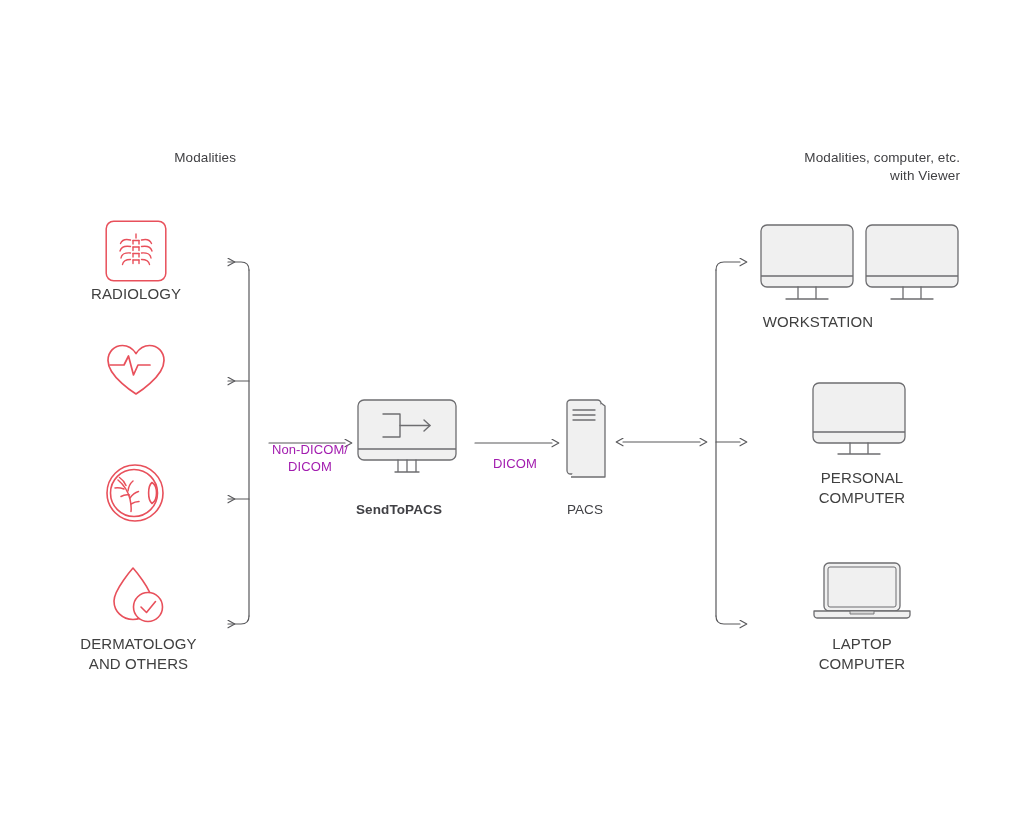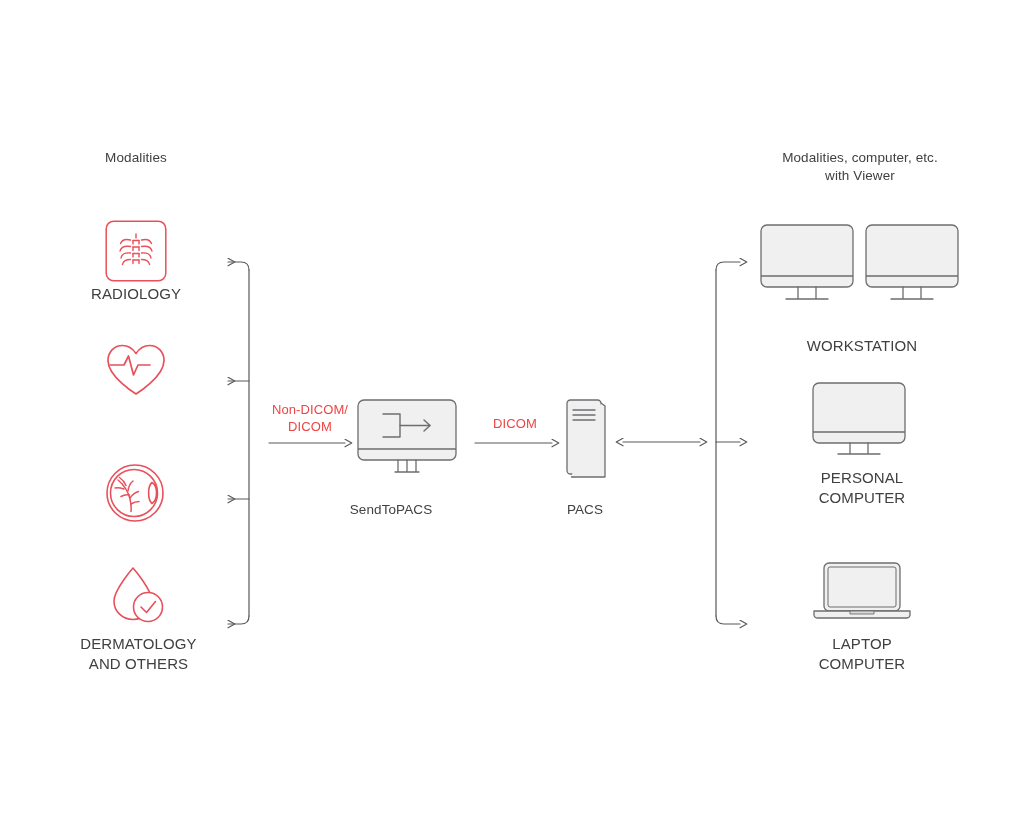--- a/index.html
+++ b/index.html
@@ -29,32 +29,34 @@
     position: absolute;
     color: #4a4a4d;
     text-align: center;
     line-height: 1.32;
     white-space: pre-line;
     letter-spacing: 0.1px;
   }
   .col-head {
     font-size: 13.5px;
     color: #3f3f42;
+    text-align: right;
   }
   .node-label {
     font-size: 15px;
     color: #404040;
   }
   .node-label-sm {
     font-size: 13.5px;
     color: #414145;
   }
   .edge-label {
     font-size: 13px;
-    color: #ef4444;
+    color: #a21caf;
+    margin-top: 40px;
   }
   .icon-box {
     position: absolute;
   }
 </style>
 </head>
 <body>
 
 <div id="diagram-root">
 
@@ -170,21 +172,21 @@
       <rect x="1" y="1" width="98" height="60" rx="6" ry="6" fill="#f0f0f0" stroke="#6d6d70" stroke-width="1.3"></rect>
       <path d="M1,50 L99,50" stroke="#6d6d70" stroke-width="1.3" fill="none"></path>
       <g fill="none" stroke="#6d6d70" stroke-width="1.4" stroke-linecap="round" stroke-linejoin="round">
         <path d="M26,15 L43,15 L43,38 L26,38"></path>
         <path d="M43,26.5 L73,26.5"></path>
         <path d="M67,21 L73,26.5 L67,32"></path>
       </g>
       <path d="M50,61 L50,73 M38,73 L62,73 M41,61 L41,73 M59,61 L59,73" stroke="#6d6d70" stroke-width="1.3" fill="none" stroke-linecap="round"></path>
     </svg>
   </div>
-  <div class="txt node-label-sm" style="left:327px; top:501px; width:128px;">SendToPACS</div>
+  <div class="txt node-label-sm" style="left:335px; top:501px; width:128px;font-weight:bold;">SendToPACS</div>
 
   <div class="txt edge-label" style="left:470px; top:415px; width:90px;">DICOM</div>
 
   <div class="icon-box" style="left:566px; top:399px;">
     <svg width="42" height="80" viewBox="0 0 42 80" xmlns="http://www.w3.org/2000/svg">
       <rect x="1" y="1" width="34" height="74" rx="3.5" ry="3.5" fill="#f0f0f0" stroke="#6d6d70" stroke-width="1.3"></rect>
       <path d="M35,4 L39,7 L39,78 L5,78" fill="#f0f0f0" stroke="#6d6d70" stroke-width="1.3" stroke-linejoin="round"></path>
       <g stroke="#6d6d70" stroke-width="1.3" stroke-linecap="round">
         <path d="M7,11 L29,11"></path>
         <path d="M7,16 L29,16"></path>
@@ -201,21 +203,21 @@
         <path d="M1,52 L93,52" stroke="#6d6d70" stroke-width="1.3" fill="none"></path>
         <path d="M38,63 L38,75 M56,63 L56,75 M26,75 L68,75" stroke="#6d6d70" stroke-width="1.3" fill="none" stroke-linecap="round"></path>
       </g>
       <g transform="translate(105,0)">
         <rect x="1" y="1" width="92" height="62" rx="6" ry="6" fill="#f0f0f0" stroke="#6d6d70" stroke-width="1.3"></rect>
         <path d="M1,52 L93,52" stroke="#6d6d70" stroke-width="1.3" fill="none"></path>
         <path d="M38,63 L38,75 M56,63 L56,75 M26,75 L68,75" stroke="#6d6d70" stroke-width="1.3" fill="none" stroke-linecap="round"></path>
       </g>
     </svg>
   </div>
-  <div class="txt node-label" style="left:762px; top:312px; width:200px;margin-top:24px;">WORKSTATION</div>
+  <div class="txt node-label" style="left:718px; top:312px; width:200px;">WORKSTATION</div>
 
   <div class="icon-box" style="left:812px; top:382px;">
     <svg width="98" height="78" viewBox="0 0 98 78" xmlns="http://www.w3.org/2000/svg">
       <rect x="1" y="1" width="92" height="60" rx="6" ry="6" fill="#f0f0f0" stroke="#6d6d70" stroke-width="1.3"></rect>
       <path d="M1,50 L93,50" stroke="#6d6d70" stroke-width="1.3" fill="none"></path>
       <path d="M38,61 L38,72 M56,61 L56,72 M26,72 L68,72" stroke="#6d6d70" stroke-width="1.3" fill="none" stroke-linecap="round"></path>
     </svg>
   </div>
   <div class="txt node-label" style="left:762px; top:468px; width:200px;">PERSONAL
 COMPUTER</div>

